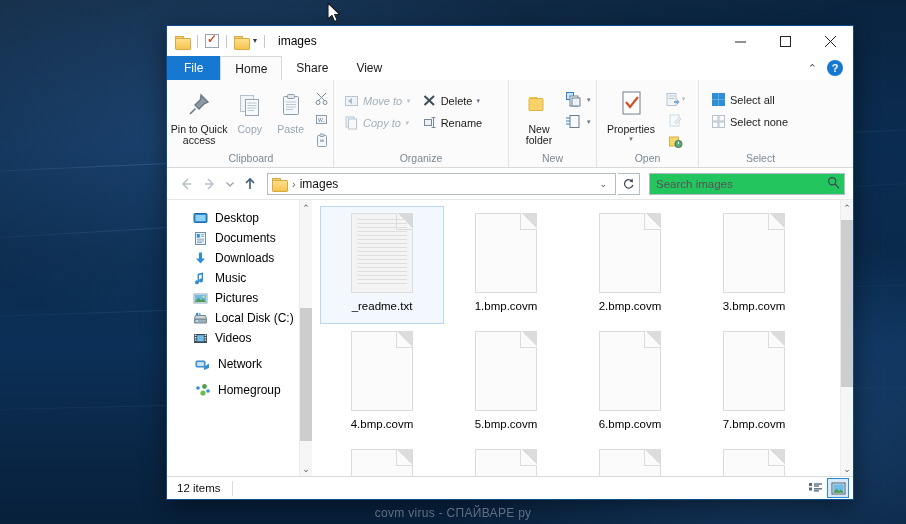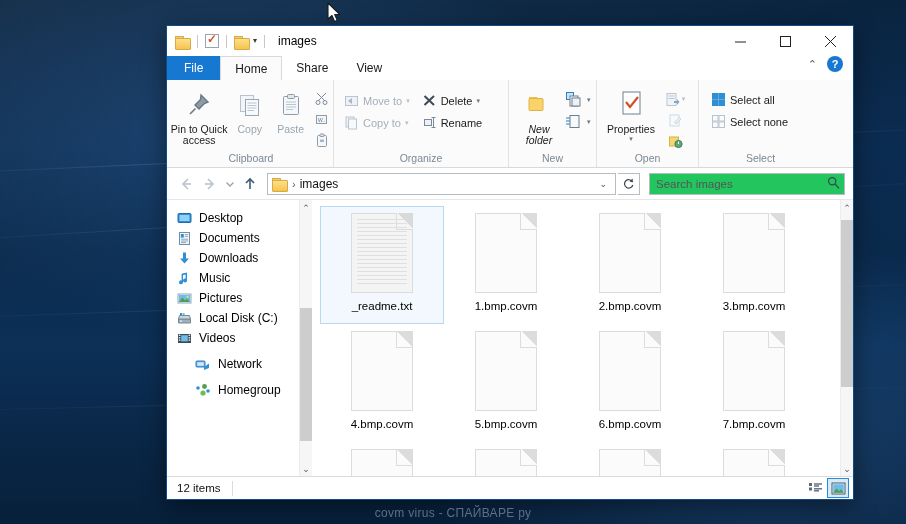--- a/index.html
+++ b/index.html
@@ -60,21 +60,21 @@
     content: "✓"; position: absolute; left: 1px; top: -3px; font-size: 12px; color: #d2502a; font-weight: bold;
   }
   .qat-caret { font-size: 8px; color: #3b3b3b; line-height: 1; }
   .win-title { font-size: 12px; color: #000; margin-left: 10px; }
   .wincontrols { position: absolute; right: 0; top: 0; display: flex; height: 30px; }
   .wc { width: 45px; height: 30px; display: flex; align-items: center; justify-content: center; }
   .wc svg { display: block; }
 
   
   .tabbar {
-    height: 24px; background: #ffffff; display: flex; align-items: flex-start;
+    height: 24px; background: #ffffff; display: flex; align-items: center;
     flex: 0 0 24px; position: relative;
   }
   .tab {
     font-size: 12px; color: #1a1a1a; padding: 12px 14px; display: flex; align-items: center;
     height: 24px;
   }
   .tab.file { background: #1778d1; color: #fff; padding: 0 17px; }
   .tab.active { background: #fbfbfb; border-left: 1px solid #d9d9d9; border-right: 1px solid #d9d9d9; border-top: 1px solid #d9d9d9; }
   .tabbar .filler { flex: 1; }
   .help-wrap { display: flex; align-items: center; gap: 10px; padding-right: 10px; }
@@ -101,21 +101,21 @@
   }
   .bigbtn .lbl { font-size: 10.5px; color: #1a1a1a; text-align: center; line-height: 11px; margin-top: 2px; }
   .bigbtn.dim .lbl { color: #9aa6b2; }
   .bigicon { height: 34px; display: flex; align-items: center; justify-content: center; }
 
   .stack { display: flex; flex-direction: column; gap: 1px; padding-top: 2px; }
   .smallbtn {
     display: flex; align-items: center; gap: 4px; padding: 1px 4px; height: 21px;
     font-size: 11px; color: #1a1a1a; white-space: nowrap;
   }
-  .smallbtn.dim { color: #a3afbb; }
+  .smallbtn.dim { color: #a3afbb; font-style: italic; }
   .tinyicons { display: flex; flex-direction: column; gap: 1px; padding-top: 3px; align-items: center; }
   .tinybtn { width: 22px; height: 20px; display: flex; align-items: center; justify-content: center; }
   .caret { font-size: 7px; color: #6a7582; }
   .caret.dim { color: #b4bfc9; }
 
   
   .addrbar {
     flex: 0 0 32px; display: flex; align-items: center; background: #ffffff;
     padding: 0 8px; gap: 2px; border-bottom: 1px solid #e6e6e6;
   }
@@ -144,21 +144,21 @@
   }
   .searchbox .ph { flex: 1; font-size: 11.5px; color: #555; }
 
   
   .main { flex: 1; display: flex; overflow: hidden; background: #fff; }
   .navpane {
     width: 132px; flex: 0 0 132px; background: #fff; position: relative;
     padding-top: 8px; overflow: hidden;
   }
   .navitem {
-    display: flex; align-items: center; gap: 7px; height: 20px; padding-left: 10px;
+    display: flex; align-items: center; gap: 7px; height: 20px; padding-left: 26px;
     font-size: 12px; color: #000;
   }
   .navitem.root { padding-left: 28px; }
   .navitem .nlabel { white-space: nowrap; }
 
   .vscroll {
     width: 13px; background: #f6f6f6; border-left: 1px solid #ececec;
     display: flex; flex-direction: column; align-items: center; position: relative;
     flex: 0 0 13px;
   }
@@ -382,21 +382,21 @@
               </svg>
               <span>Rename</span>
             </div>
           </div>
         </div>
         <div class="rgroup-label">Organize</div>
       </div>
 
       <div class="rgroup" style="width:88px;">
         <div class="rgroup-body" style="padding-left:6px;">
-          <div class="bigbtn" style="width:48px;font-style:italic;">
+          <div class="bigbtn" style="width:48px;">
             <div class="bigicon">
               <svg width="28" height="26" viewBox="0 0 28 26">
                 <path d="M4 5 h8 l2 2.5 h-10 z" fill="#f3c44d"></path>
                 <rect x="4" y="6.5" width="14" height="12" rx="1" fill="#f9d36a" stroke="#e0b244"></rect>
               </svg>
             </div>
             <div class="lbl">New folder</div>
           </div>
           <div class="stack" style="padding-top:4px;">
             <div class="smallbtn" style="padding:0 2px;">

